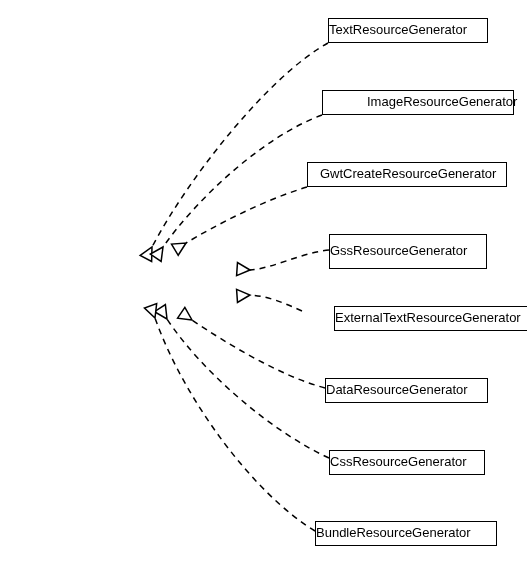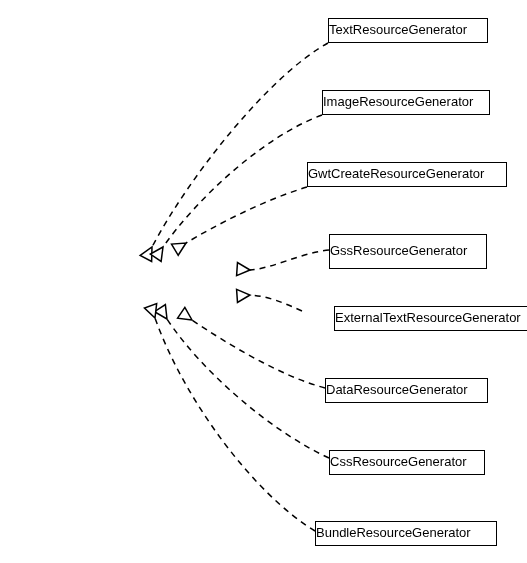--- a/index.html
+++ b/index.html
@@ -84,24 +84,24 @@
         <path d="M 0,0 L 13,-6.5 L 13,6.5 Z" fill="#ffffff" stroke="#000000" stroke-width="1.5" stroke-linejoin="miter" transform="translate(167,319) rotate(237)"></path>
         <path d="M 0,0 L 13,-6.5 L 13,6.5 Z" fill="#ffffff" stroke="#000000" stroke-width="1.5" stroke-linejoin="miter" transform="translate(155,318) rotate(250)"></path>
       </g>
   </svg>
 
 
   <div id="implementor-nodes">
       <div class="uml-node" style="left: 328px; top: 18px; width: 160px; height: 25px; border-color: rgb(0, 0, 0);">
         <span class="class-name">TextResourceGenerator</span>
       </div>
-      <div class="uml-node" style="left: 322px; top: 90px; width: 168px; height: 25px; border-color: rgb(0, 0, 0);">
+      <div class="uml-node" style="left: 322px; top: 90px; width: 192px; height: 25px; border-color: rgb(0, 0, 0); padding-left: 44px;">
         <span class="class-name">ImageResourceGenerator</span>
       </div>
-      <div class="uml-node" style="left: 307px; top: 162px; width: 200px; height: 25px; border-color: rgb(0, 0, 0);">
+      <div class="uml-node" style="left: 307px; top: 162px; width: 200px; height: 25px; border-color: rgb(0, 0, 0); padding-left: 12px;">
         <span class="class-name">GwtCreateResourceGenerator</span>
       </div>
       <div class="uml-node" style="left: 329px; top: 234px; width: 158px; height: 35px; border-color: rgb(0, 0, 0);">
         <span class="class-name">GssResourceGenerator</span>
       </div>
       <div class="uml-node" style="left: 302px; top: 306px; width: 206px; height: 25px; border-color: rgb(0, 0, 0); margin-left: 32px;">
         <span class="class-name">ExternalTextResourceGenerator</span>
       </div>
       <div class="uml-node" style="left: 325px; top: 378px; width: 163px; height: 25px; border-color: rgb(0, 0, 0);">
         <span class="class-name">DataResourceGenerator</span>

